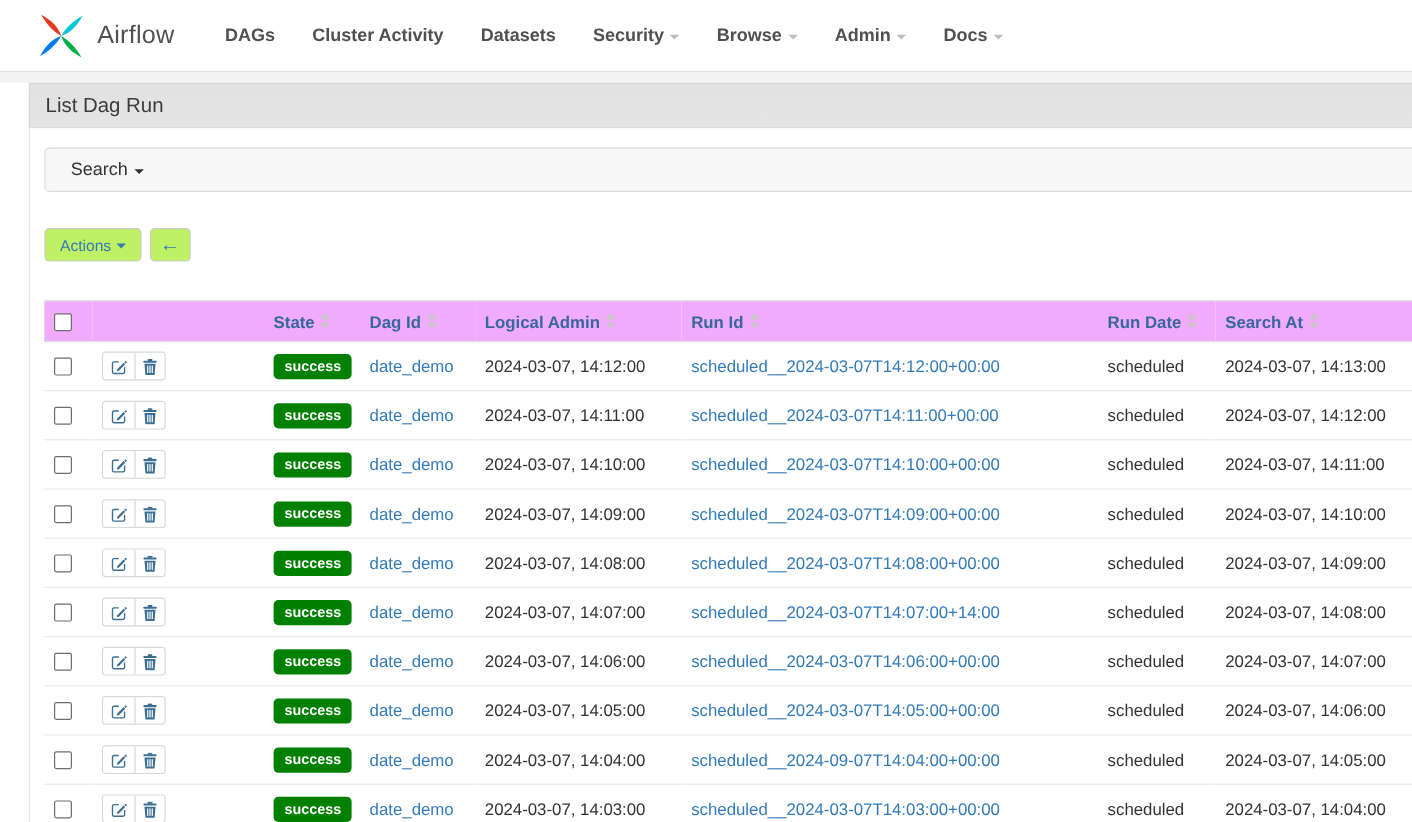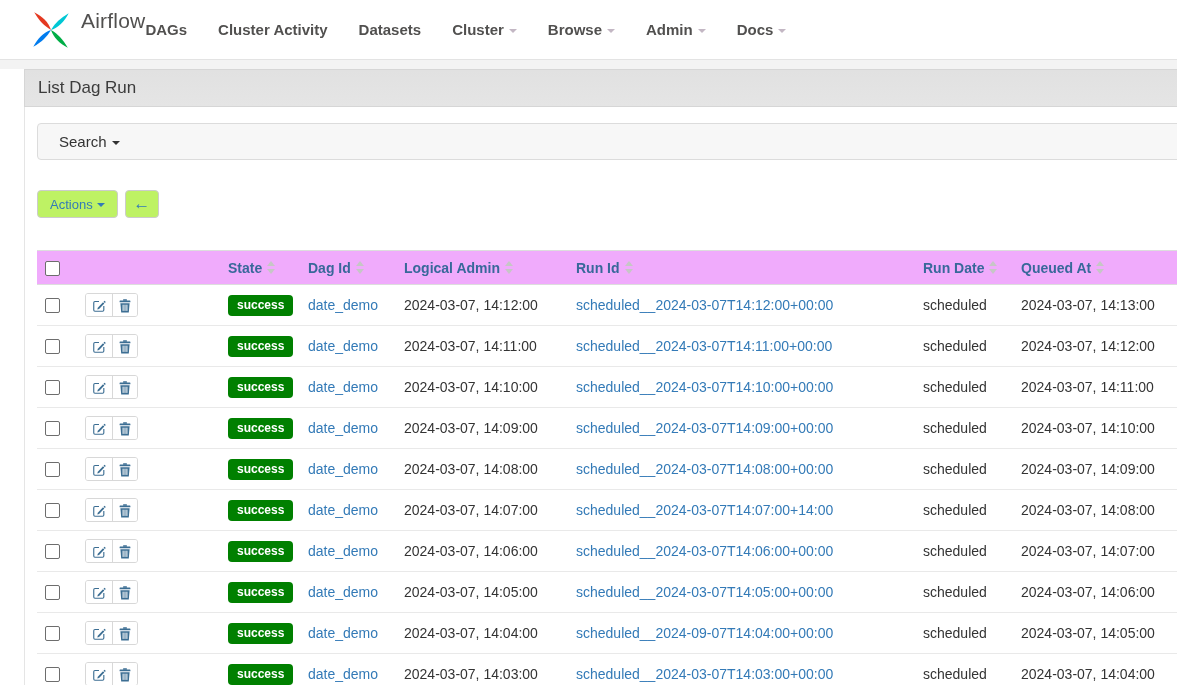--- a/index.html
+++ b/index.html
@@ -2,21 +2,21 @@
 <html><head>
 <meta charset="utf-8">
 <style>
   * { box-sizing: border-box; margin: 0; padding: 0; }
   html, body { width: 1177px; height: 685px; overflow: hidden; background: #fff; }
   body { font-family: "Liberation Sans", sans-serif; color: #333; font-size: 14px; }
 
   
   .navbar { height: 60px; display: flex; align-items: center; padding-left: 30px;
             background: #fff; border-bottom: 1px solid #e3e3e3; }
-  .brand { display: flex; align-items: flex-start; text-decoration: none; }
+  .brand { display: flex; align-items: center; text-decoration: none; margin-right: 42px; }
   .brand-text { font-size: 21px; color: #51504f; margin-left: 9px; letter-spacing: .2px; }
   .nav-link { text-decoration: none; color: #51504f; font-weight: 700; font-size: 15px;
               margin-right: 31px; display: inline-flex; align-items: center; }
   .caret { display: inline-block; width: 0; height: 0; margin-left: 5px; margin-top: 2px;
            border-left: 4px solid transparent; border-right: 4px solid transparent;
            border-top: 4px solid #c3b7c4; }
 
   .sub-strip { height: 9px; background: #f3f3f3; }
 
   
@@ -91,21 +91,21 @@
   <a class="nav-link" href="#">
     <span>DAGs</span>
     </a>
   <a class="nav-link" href="#">
     <span>Cluster Activity</span>
     </a>
   <a class="nav-link" href="#">
     <span>Datasets</span>
     </a>
   <a class="nav-link" href="#">
-    <span>Cluster</span>
+    <span>Security</span>
     <span class="caret"></span>
     </a>
   <a class="nav-link" href="#">
     <span>Browse</span>
     <span class="caret"></span>
     </a>
   <a class="nav-link" href="#">
     <span>Admin</span>
     <span class="caret"></span>
     </a>
@@ -175,21 +175,21 @@
                   <span>Run Id</span>
               <span class="sort"></span>
                 </a></th>
             <th>
               <a href="#">
                   <span>Run Date</span>
               <span class="sort"></span>
                 </a></th>
             <th>
               <a href="#">
-                  <span>Queued At</span>
+                  <span>Search At</span>
               <span class="sort"></span>
                 </a></th>
           </tr>
         </thead>
         <tbody id="table-body">
   <tr>
     <td>
       <input type="checkbox" style="">
     </td>
     <td>

